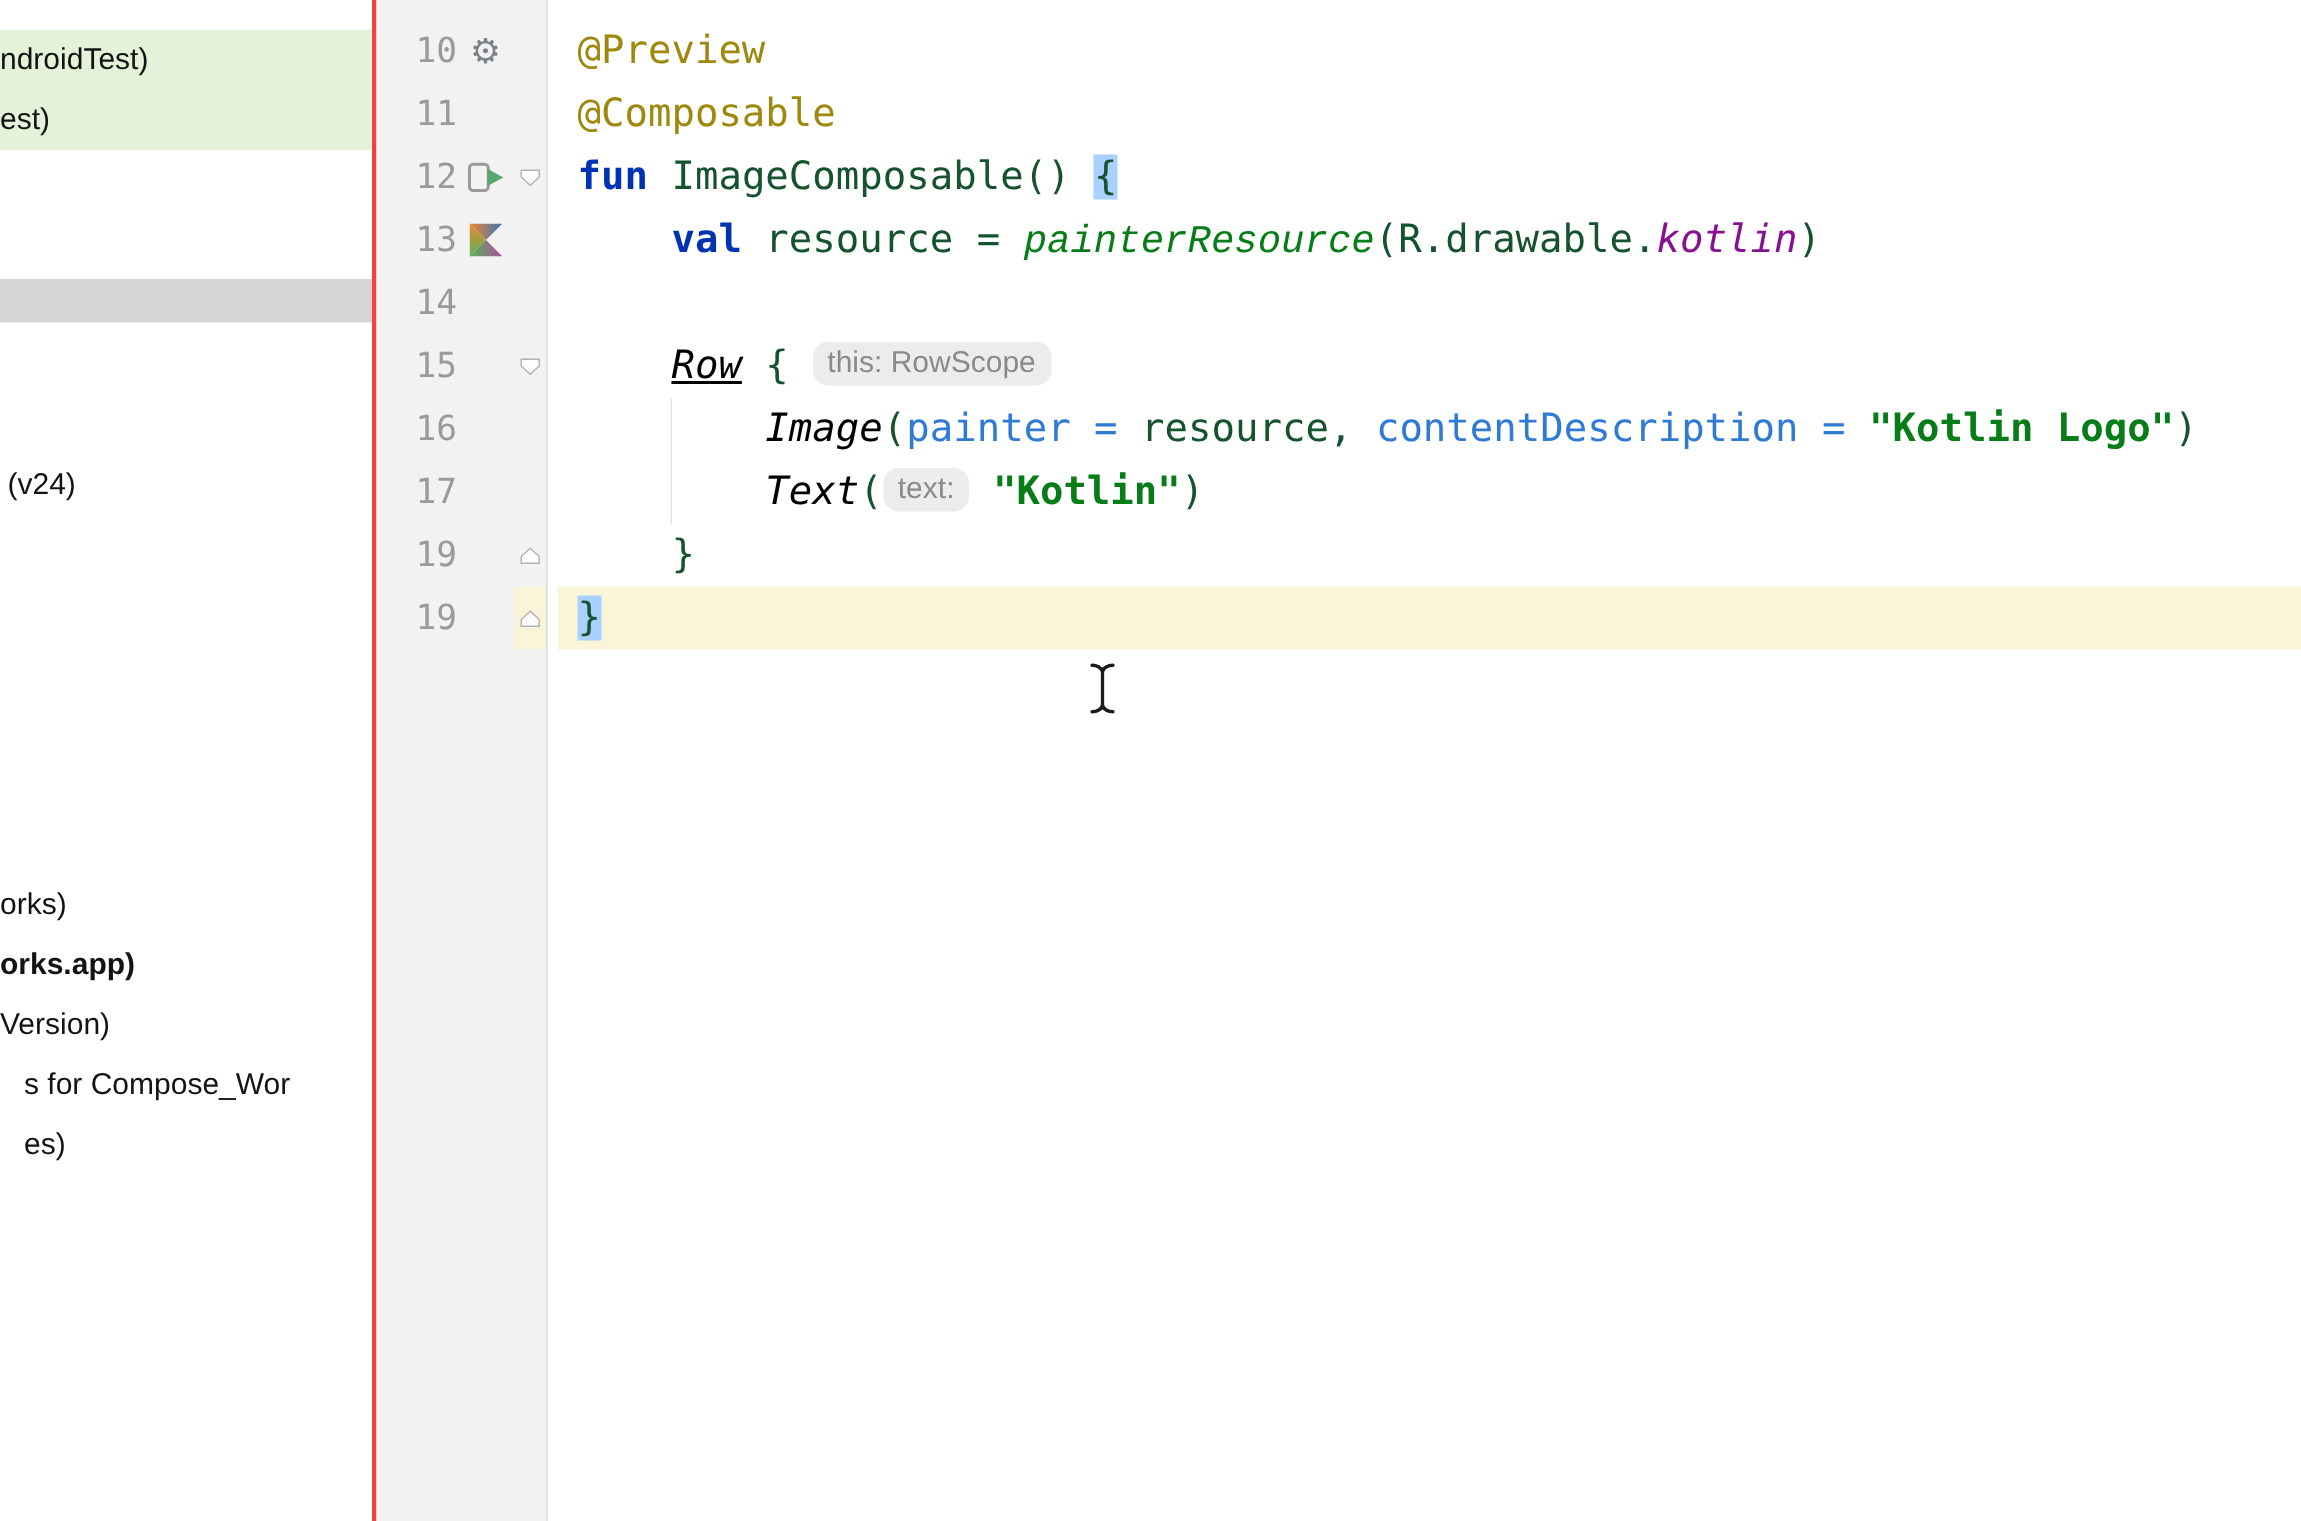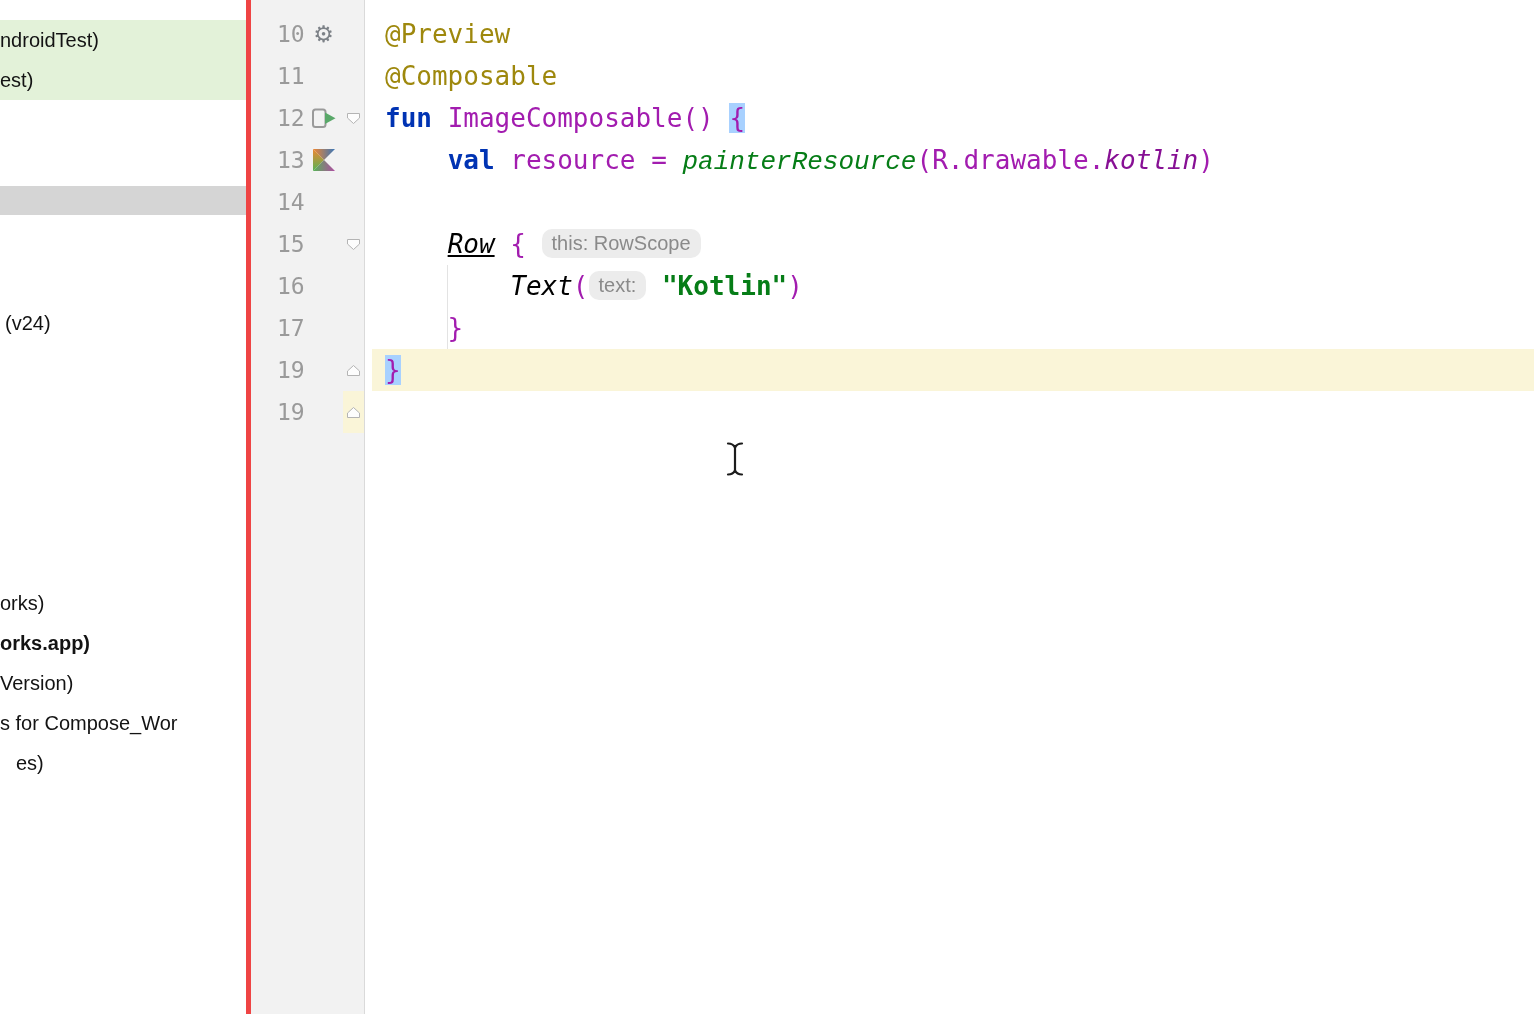--- a/index.html
+++ b/index.html
@@ -5,21 +5,21 @@
   * { margin:0; padding:0; box-sizing:border-box; }
   html,body { width:1534px; height:1014px; }
   body {
     position:relative; background:#ffffff; overflow:hidden;
     font-family:"Liberation Sans", sans-serif;
   }
 
   
   .project-panel {
     position:absolute; left:0; top:0; width:251px; height:1014px;
-    background:#ffffff; border-right:5px solid #ef4444; overflow:hidden;
+    background:#ffffff; border-right:3px solid #ef4444; overflow:hidden;
   }
   .tree-item {
     position:absolute; left:0; width:100%;
     display:flex; align-items:center;
     font-size:20px; color:#131313; white-space:nowrap; overflow:hidden;
   }
   .tree-item.green { background:#e3f2d9; }
   .tree-item.gray  { background:#d5d5d5; }
 
   
@@ -42,21 +42,21 @@
     background:#ffffff; padding-top:13px;
   }
   .code-line {
     height:42px; line-height:42px; white-space:pre; padding-left:13px;
     font-family:"DejaVu Sans Mono", monospace; font-size:26px; color:#000000;
   }
   .code-line.current { background:#faf5d8; }
 
   .tok.ann    { color:#9e880d; }
   .tok.kw     { color:#0033b3; font-weight:bold; }
-  .tok.plain  { color:#a21caf;margin-top:28px; }
+  .tok.plain  { color:#14532d;margin-top:28px; }
   .tok.fngreen{ color:#067d17; font-style:italic;font-family:Liberation Mono, monospace; }
   .tok.prop   { color:#871094; font-style:italic; }
   .tok.comp   { color:#000000; font-style:italic; }
   .tok.under  { text-decoration:underline; }
   .tok.named  { color:#2e7bd6; }
   .tok.str    { color:#067d17; font-weight:bold; }
   .tok.brace  { background:#a8d1ff; }
 
   .hint-chip {
     display:inline-block; background:#ececec; color:#8a8a8a;
@@ -89,21 +89,21 @@
       <div class="tree-item plain" style="top: 583px; height: 40px;">
         <span class="tree-label" style="padding-left: 0px;">orks)</span>
       </div>
       <div class="tree-item plain" style="top: 623px; height: 40px; font-weight: bold;">
         <span class="tree-label" style="padding-left: 0px;">orks.app)</span>
       </div>
       <div class="tree-item plain" style="top: 663px; height: 40px;">
         <span class="tree-label" style="padding-left: 0px;">Version)</span>
       </div>
       <div class="tree-item plain" style="top: 703px; height: 40px;">
-        <span class="tree-label" style="padding-left: 0px;">s for Compose_Wor</span>
+        <span class="tree-label" style="padding-left: 16px;">s for Compose_Wor</span>
       </div>
       <div class="tree-item plain" style="top: 743px; height: 40px;">
         <span class="tree-label" style="padding-left: 16px;">es)</span>
       </div>
     </div>
 </aside>
 
 <div class="gutter">
     <div class="gutter-row">
       <div class="gutter-num">10</div>
@@ -201,20 +201,21 @@
   </div>
 
 <div class="code-area">
   <div class="indent-guide" style="left:75px; top:265px; height:84px;"></div>
 <div class="code-line"><span class="tok ann">@Preview</span></div>
     <div class="code-line"><span class="tok ann">@Composable</span></div>
     <div class="code-line"><span class="tok kw">fun </span><span class="tok plain">ImageComposable() </span><span class="tok plain brace">{</span></div>
     <div class="code-line"><span class="tok plain">    </span><span class="tok kw">val</span><span class="tok plain"> resource = </span><span class="tok fngreen">painterResource</span><span class="tok plain">(R.drawable.</span><span class="tok prop">kotlin</span><span class="tok plain">)</span></div>
     <div class="code-line"></div>
     <div class="code-line"><span class="tok plain">    </span><span class="tok comp under">Row</span><span class="tok plain"> { </span><span class="hint-chip">this: RowScope</span></div>
+    <div class="code-line"><span class="tok plain">        </span><span class="tok comp">Image</span><span class="tok plain">(</span><span class="tok named">painter = </span><span class="tok plain">resource, </span><span class="tok named">contentDescription = </span><span class="tok str">"Kotlin Logo"</span><span class="tok plain">)</span></div>
     <div class="code-line"><span class="tok plain">        </span><span class="tok comp">Text</span><span class="tok plain">(</span><span class="hint-chip">text:</span><span class="tok plain"> </span><span class="tok str">"Kotlin"</span><span class="tok plain">)</span></div>
     <div class="code-line"><span class="tok plain">    }</span></div>
     <div class="code-line current"><span class="tok plain brace">}</span></div>
   </div>
 
 <div class="pointer">
   <svg width="24" height="38" viewBox="0 0 24 38">
     <g stroke="#ffffff" stroke-width="5.5" fill="none" stroke-linecap="round">
       <path d="M5 3.5 C8.5 3.5 10.8 5 12 7.5 C13.2 5 15.5 3.5 19 3.5"></path>
       <path d="M5 34.5 C8.5 34.5 10.8 33 12 30.5 C13.2 33 15.5 34.5 19 34.5"></path>

